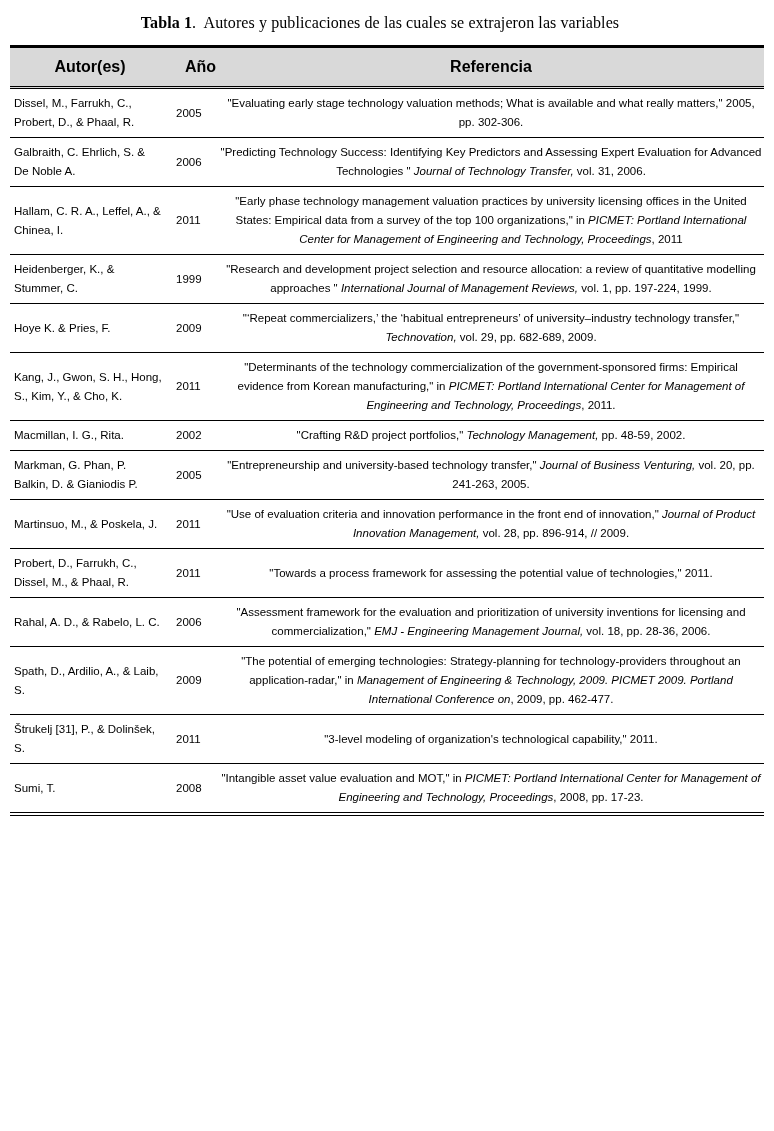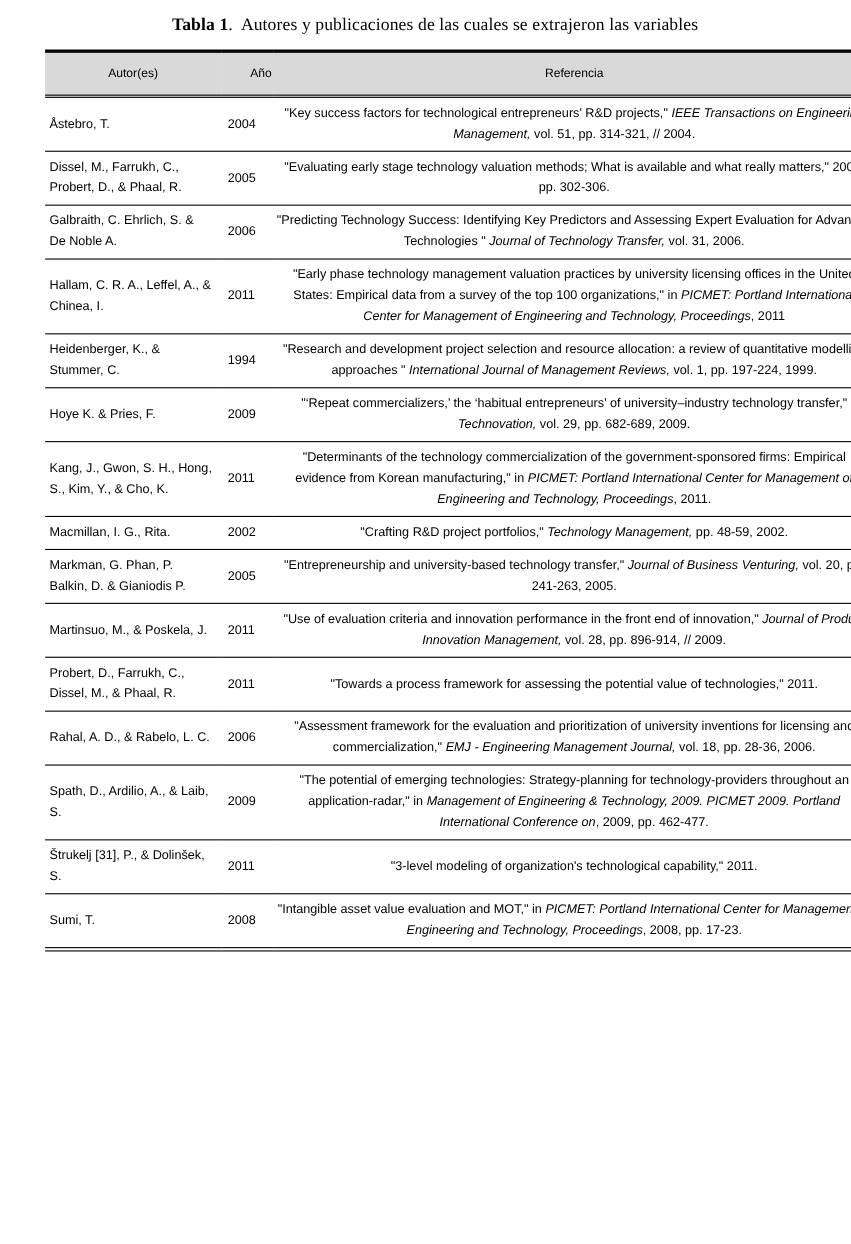--- a/index.html
+++ b/index.html
@@ -9,21 +9,20 @@
     background: #ffffff;
     color: #000000;
   }
   body {
     width: 774px;
     min-height: 1131px;
     font-family: "Liberation Sans", sans-serif;
   }
   .page {
     padding: 12px 24px 0 10px;
-    margin-left: 31px;
   }
   .caption {
     font-family: "Liberation Serif", serif;
     font-size: 16px;
     text-align: center;
     margin: 2px 0 13px 0;
     letter-spacing: 0.1px;
   }
   .caption .caption-label { font-weight: bold; }
   table.refs {
@@ -31,22 +30,22 @@
     border-collapse: collapse;
     border-top: 3px solid #000;
     border-bottom: 4px double #000;
     table-layout: fixed;
   }
   col.c-author { width: 160px; }
   col.c-year   { width: 48px; }
   thead th {
     background: var(--header-bg, #d9d9d9);
     border-bottom: 3px double #000;
-    font-size: 11px;
-    font-weight: normal;
+    font-size: 16px;
+    font-weight: bold;
     padding: 12px 2px;
     line-height: 14px;
   }
   th.col-author { text-align: center; }
   th.col-year   { text-align: right; padding-left: 6px; }
   th.col-ref    { text-align: center; }
   tbody td {
     border-bottom: 1px solid #000;
     vertical-align: middle;
     font-size: 11.5px;
@@ -75,42 +74,37 @@
     </colgroup>
     <thead>
       <tr>
         <th class="col-author">Autor(es)</th>
         <th class="col-year">Año</th>
         <th class="col-ref">Referencia</th>
       </tr>
     </thead>
     <tbody>
         <tr>
-          <td class="col-author">Åstebro, T.</td>
-          <td class="col-year">2004</td>
-          <td class="col-ref"><span>"Key success factors for technological entrepreneurs' R&amp;D projects," </span><em>IEEE Transactions on Engineering Management,</em><span> vol. 51, pp. 314-321, // 2004.</span></td>
-        </tr>
-        <tr>
           <td class="col-author">Dissel, M., Farrukh, C., Probert, D., &amp; Phaal, R.</td>
           <td class="col-year">2005</td>
           <td class="col-ref"><span>"Evaluating early stage technology valuation methods; What is available and what really matters," 2005, pp. 302-306.</span></td>
         </tr>
         <tr>
           <td class="col-author">Galbraith, C. Ehrlich, S. &amp; De Noble A.</td>
           <td class="col-year">2006</td>
           <td class="col-ref"><span>"Predicting Technology Success: Identifying Key Predictors and Assessing Expert Evalua­tion for Advanced Technologies " </span><em>Journal of Technology Transfer,</em><span> vol. 31, 2006.</span></td>
         </tr>
         <tr>
           <td class="col-author">Hallam, C. R. A., Leffel, A., &amp; Chinea, I.</td>
           <td class="col-year">2011</td>
           <td class="col-ref"><span>"Early phase technology management valuation practices by university licensing offices in the United States: Empirical data from a survey of the top 100 organizations," in </span><em>PICMET: Portland International Center for Management of Engineering and Technology, Proceed­ings</em><span>, 2011</span></td>
         </tr>
         <tr>
           <td class="col-author">Heidenberger, K., &amp; Stummer, C.</td>
-          <td class="col-year">1994</td>
+          <td class="col-year">1999</td>
           <td class="col-ref"><span>"Research and development project selection and resource allocation: a review of quanti­tative modelling approaches " </span><em>International Journal of Management Reviews,</em><span> vol. 1, pp. 197-224, 1999.</span></td>
         </tr>
         <tr>
           <td class="col-author">Hoye K. &amp; Pries, F.</td>
           <td class="col-year">2009</td>
           <td class="col-ref"><span>"‘Repeat commercializers,’ the ‘habitual entrepreneurs’ of university–industry technology transfer," </span><em>Technovation,</em><span> vol. 29, pp. 682-689, 2009.</span></td>
         </tr>
         <tr>
           <td class="col-author">Kang, J., Gwon, S. H., Hong, S., Kim, Y., &amp; Cho, K.</td>
           <td class="col-year">2011</td>

